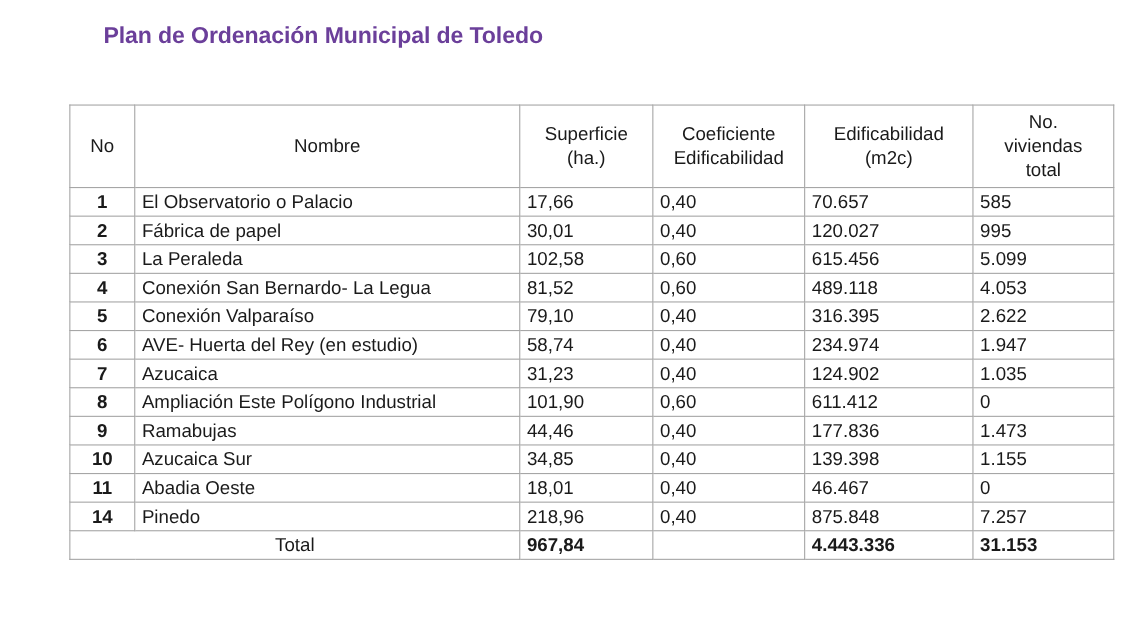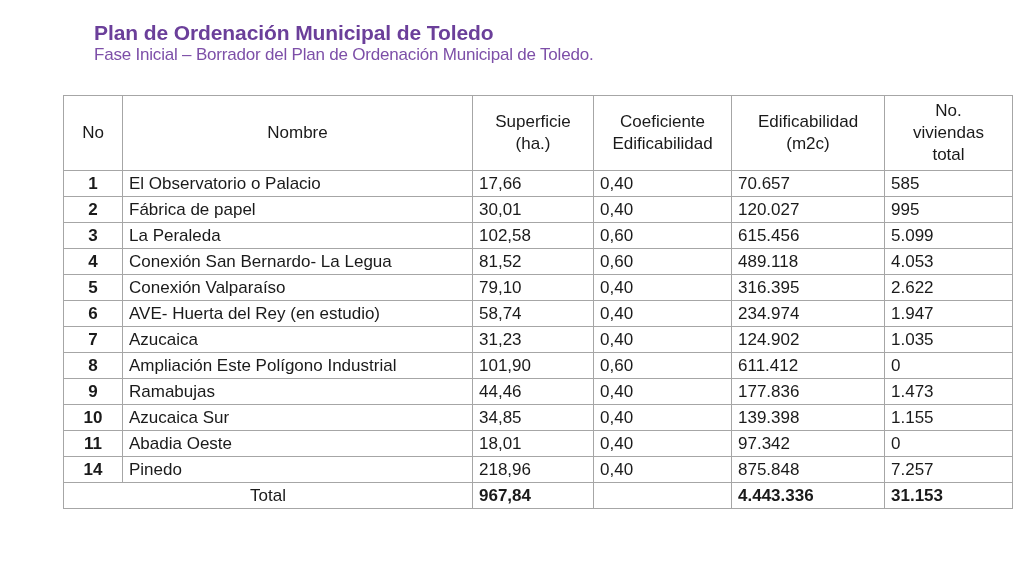--- a/index.html
+++ b/index.html
@@ -21,21 +21,20 @@
   .c-edif { width: 140px; }
   .c-viv { width: 115px; margin-left: 44px; }
   tr.total td { font-weight: bold; }
   tr.total td.label { text-align: center; font-weight: normal; }
 </style>
 </head>
 <body>
 
 <div class="header">
   <div class="title">Plan de Ordenación Municipal de Toledo</div>
-  <div class="subtitle">Fase Inicial – Borrador del Plan de Ordenación Municipal de Toledo.</div>
 </div>
 
 <table>
   <thead>
     <tr>
       <th class="c-no">No</th>
       <th class="c-name">Nombre</th>
       <th class="c-sup">
         <span>Superficie</span><br>
         <span>(ha.)</span>
@@ -134,21 +133,21 @@
         <td class="num">34,85</td>
         <td class="ctr">0,40</td>
         <td class="num">139.398</td>
         <td class="num">1.155</td>
       </tr>
     <tr>
         <td class="no">11</td>
         <td class="name">Abadia Oeste</td>
         <td class="num">18,01</td>
         <td class="ctr">0,40</td>
-        <td class="num">97.342</td>
+        <td class="num">46.467</td>
         <td class="num">0</td>
       </tr>
     <tr>
         <td class="no">14</td>
         <td class="name">Pinedo</td>
         <td class="num">218,96</td>
         <td class="ctr">0,40</td>
         <td class="num">875.848</td>
         <td class="num">7.257</td>
       </tr>

